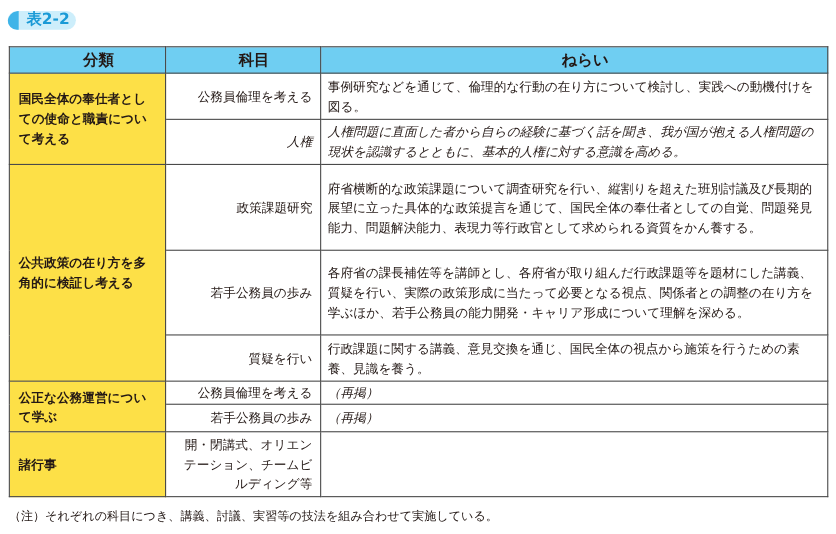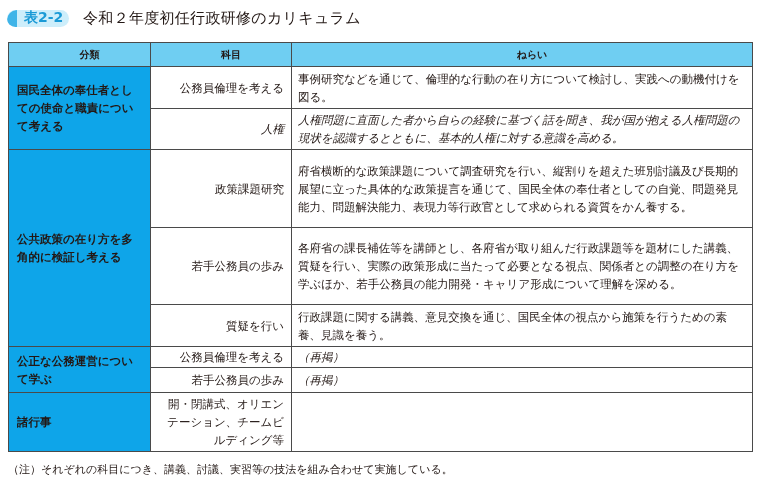--- a/index.html
+++ b/index.html
@@ -10,37 +10,36 @@
   .badge { position: relative; height: 17px; width: 62px; border-radius: 10px; background: #cdeefb; display: flex; align-items: center; overflow: hidden; }
   .badge-cap { position: absolute; left: 0; top: 0; width: 10px; height: 20px; background: #3fb4e8; border-radius: 10px 0 0 10px; }
   .badge-text { position: relative; margin-left: 17px; font-size: 14px; font-weight: bold; color: #1a9ad6; letter-spacing: 0px; }
   .title-text { margin-left: 14px; font-size: 15px; color: #231815; letter-spacing: 0.3px; }
 
   table.curr { position: absolute; left: 8px; top: 42px; width: 744px; border-collapse: collapse; table-layout: fixed; font-size: 11.5px; line-height: 18px; }
   table.curr col.c1 { width: 142px; }
   table.curr col.c2 { width: 141px; }
   table.curr col.c3 { width: 461px; }
   table.curr th, table.curr td { border: 1px solid #4a4a4a; }
-  table.curr th { background: #6fcef2; height: 24px; font-weight: bold; font-size: 10px; text-align: center; color: #231815; border-bottom: 1.5px solid #4a4a4a; padding-left: 20px; }
-  td.cat { background: #0ea5e9; font-weight: bold; padding: 0 8px; vertical-align: middle; }
+  table.curr th { background: #6fcef2; height: 24px; font-weight: bold; font-size: 14px; text-align: center; color: #231815; border-bottom: 1.5px solid #4a4a4a; padding-left: 20px; }
+  td.cat { background: #fde047; font-weight: bold; padding: 0 8px; vertical-align: middle; }
   td.subj { padding: 0 7px; vertical-align: middle; text-align: right; }
   td.aim { padding: 1px 6px; vertical-align: middle; }
   td.aim.center { text-align: left; font-style: italic; }
 
   .note { position: absolute; left: 8px; top: 462px; font-size: 11px; color: #231815; }
 </style>
 </head>
 <body>
 
 <div class="title-row">
   <div class="badge">
     <span class="badge-cap"></span>
     <span class="badge-text">表2-2</span>
   </div>
-  <span class="title-text">令和２年度初任行政研修のカリキュラム</span>
 </div>
 
 <table class="curr">
   <colgroup>
       <col class="c1">
       <col class="c2">
       <col class="c3">
     </colgroup>
   <thead>
     <tr>

